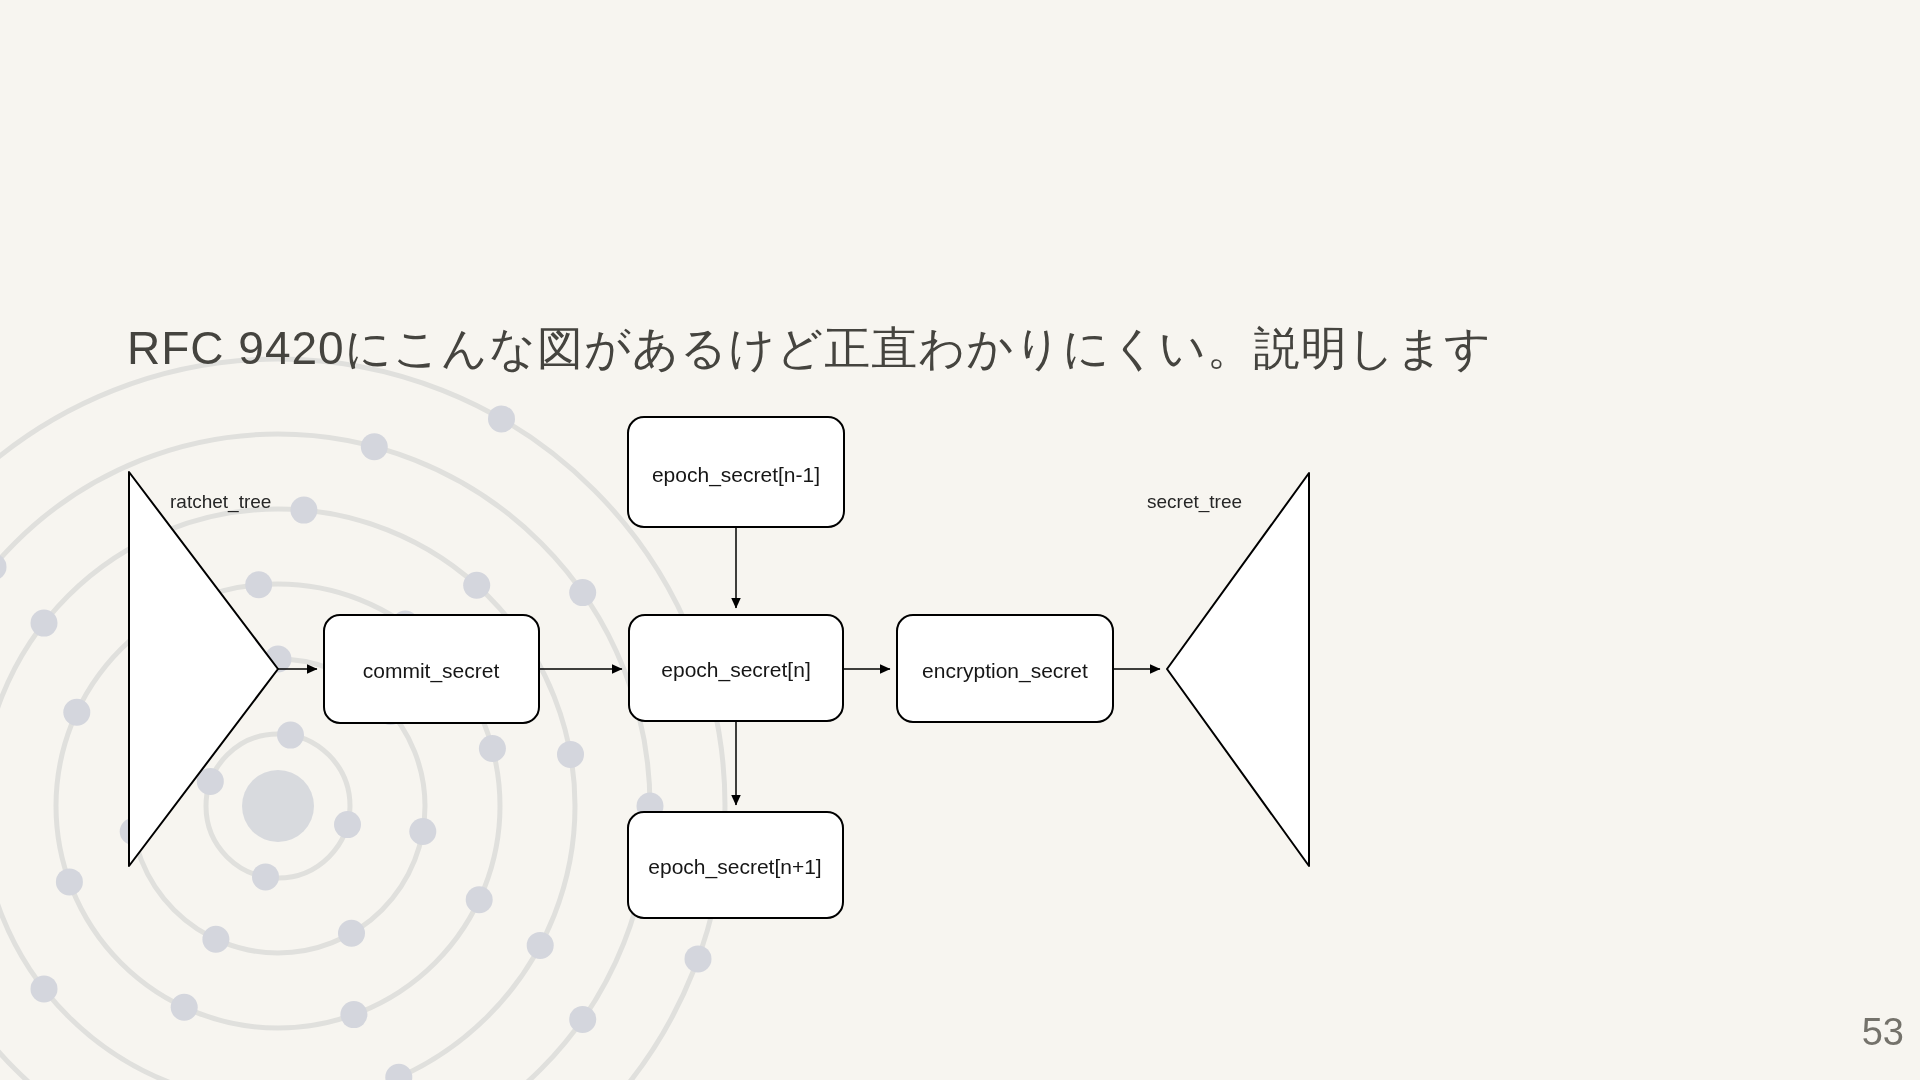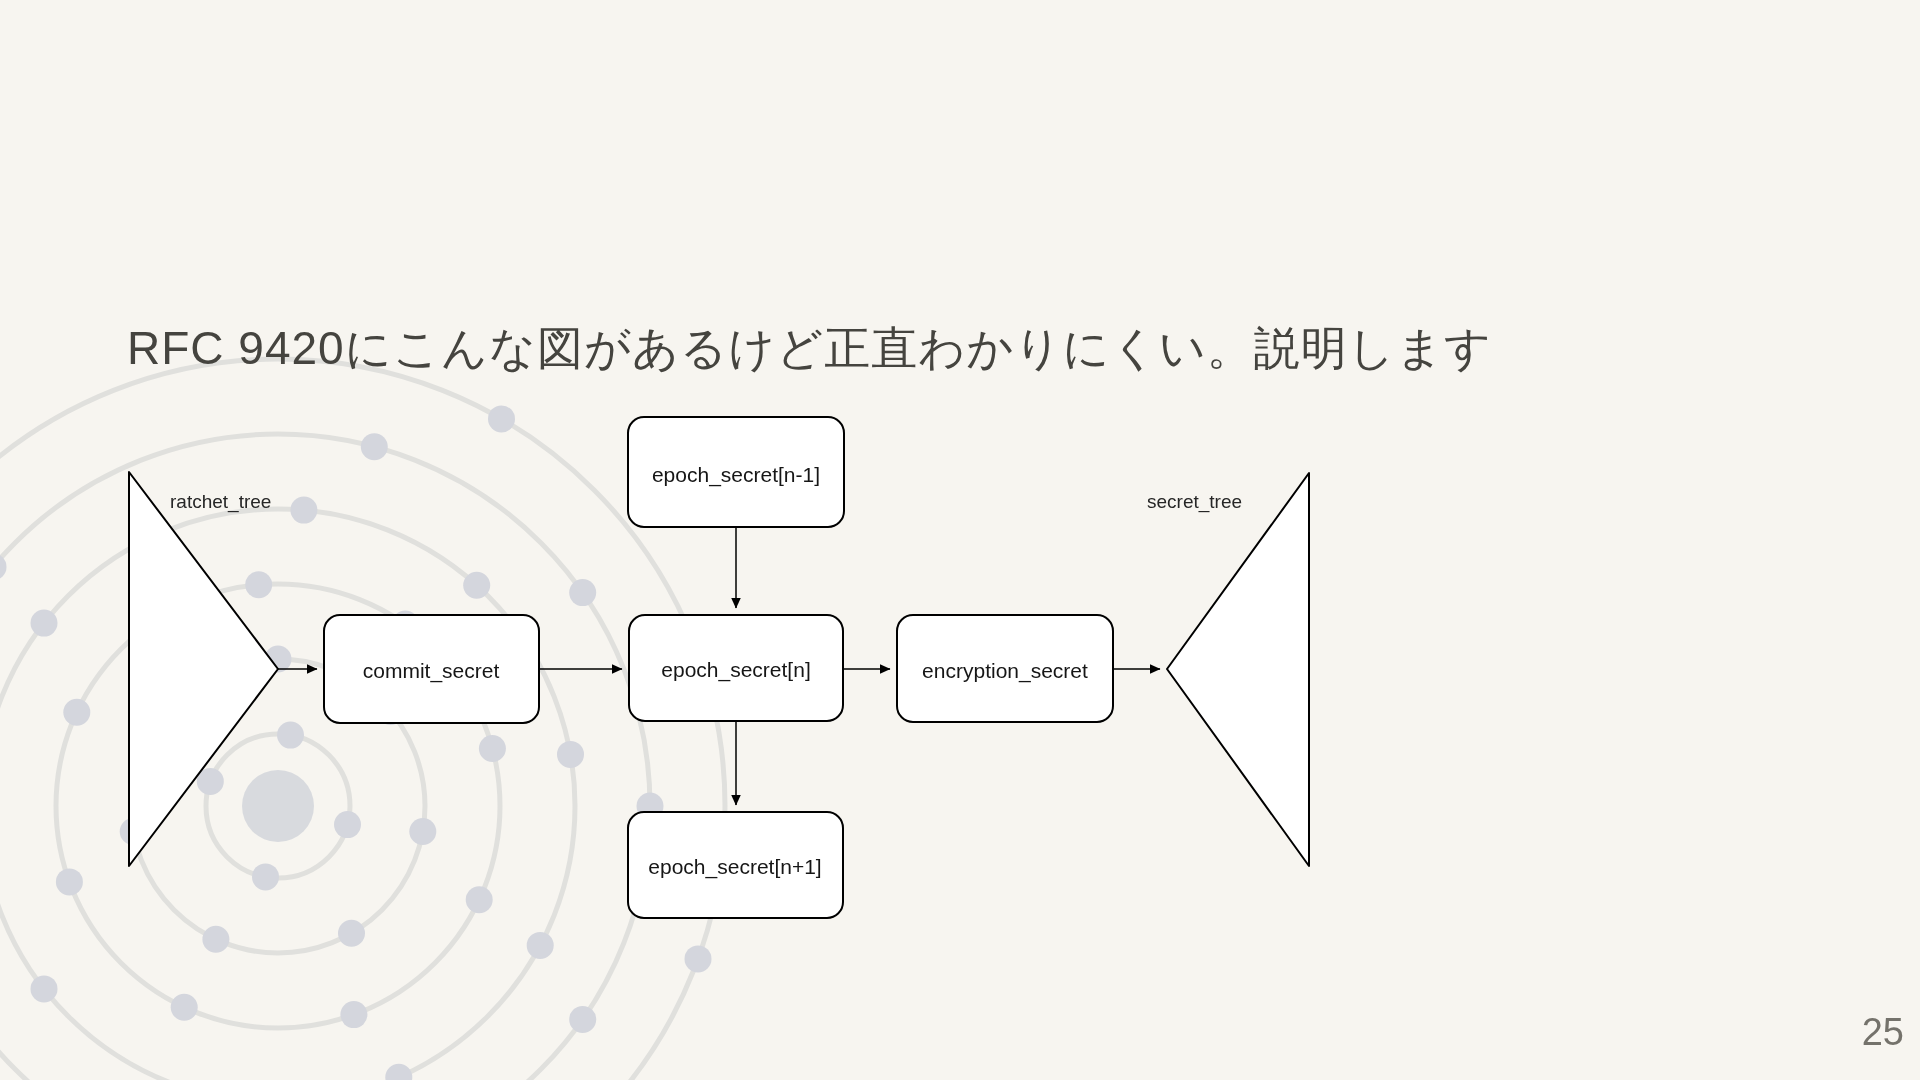--- a/index.html
+++ b/index.html
@@ -172,15 +172,15 @@
     <g>
       <rect class="node-box" x="628" y="812" width="215" height="106" rx="16"></rect>
       <text class="node-label" x="735" y="866" text-anchor="middle" dominant-baseline="central">epoch_secret[n+1]</text>
     </g>
 
     <text class="tree-label" x="170" y="508" text-anchor="start">ratchet_tree</text>
     <text class="tree-label" x="1147" y="508" text-anchor="start">secret_tree</text>
   </svg>
 
   <p class="slide-subtitle">RFC 9420にこんな図があるけど正直わかりにくい。説明します</p>
-  <div class="page-number">25</div>
+  <div class="page-number">53</div>
 
 </div>
 
 </body></html>

